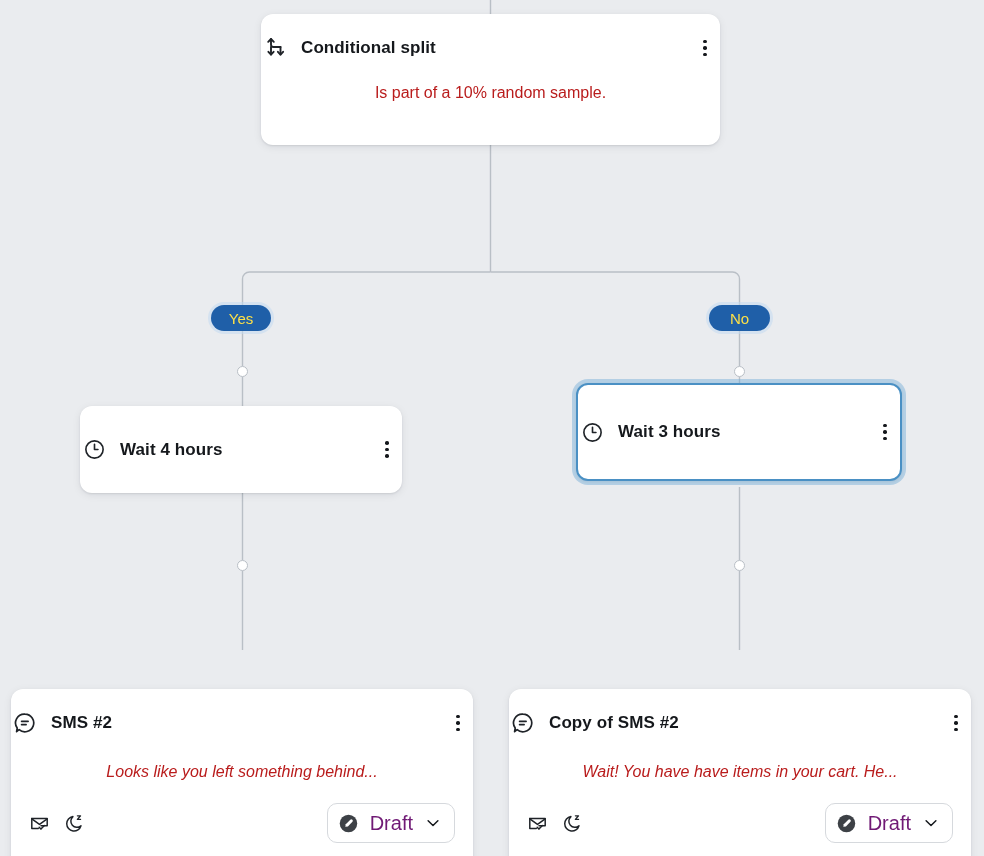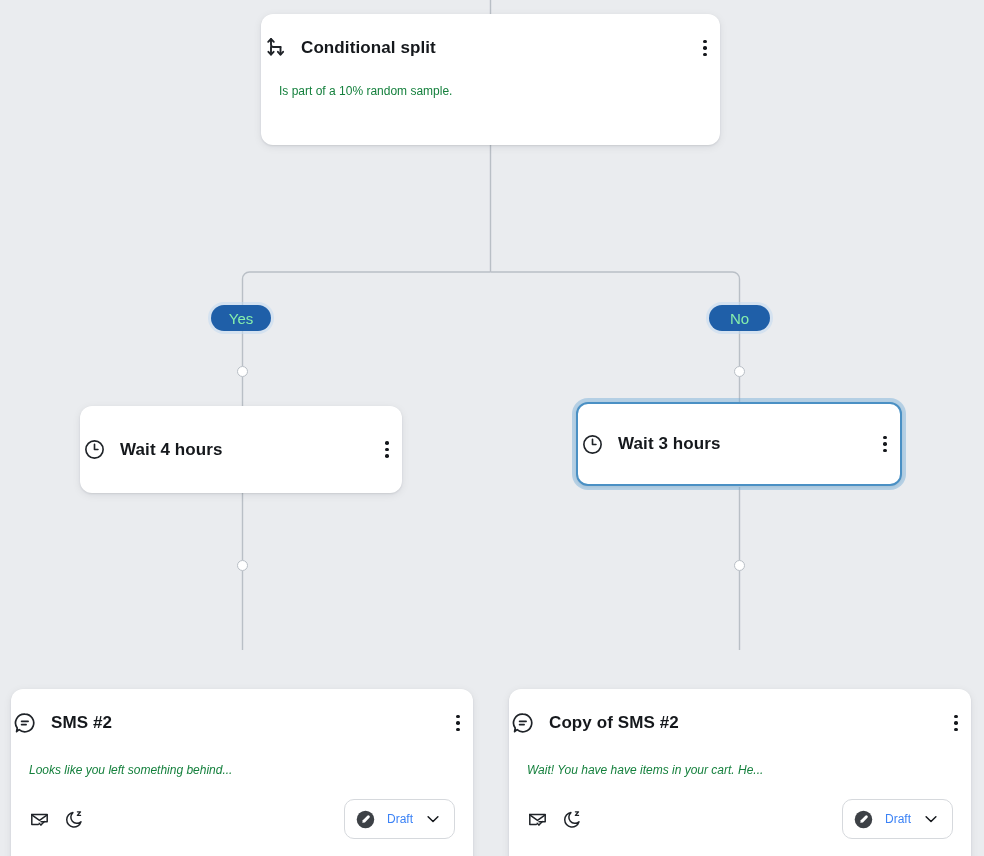--- a/index.html
+++ b/index.html
@@ -87,45 +87,46 @@
   .kebab i {
     display: block;
     width: 3.5px;
     height: 3.5px;
     border-radius: 50%;
     background: #15181c;
   }
 
   .node-body {
     padding: 0 18px 0 18px;
-    font-size: 12px;
-    color: #15803d;
+    font-size: 16px;
+    color: #b91c1c;
     white-space: nowrap;
     overflow: hidden;
     text-overflow: ellipsis;
+    text-align: center;
   }
 
   
   #node-split {
     left: 261px;
     top: 14px;
     width: 459px;
     height: 131px;
   }
   #node-split .node-head { height: 60px; padding-top: 8px; }
   #node-split .node-body { margin-top: 10px; }
 
   
   .node-wait {
     width: 322px;
     height: 87px;
   }
   .node-wait .node-head { height: 100%; }
   #node-wait-left  { left: 80px;  top: 406px; }
-  #node-wait-right { left: 576px; top: 402px; width: 326px; height: 84px; }
+  #node-wait-right { left: 576px; top: 383px; width: 326px; height: 98px; }
 
   
   .node-sms {
     width: 462px;
     height: 185px;
     margin-top: 39px;
   }
   #node-sms-left  { left: 11px;  top: 650px; }
   #node-sms-right { left: 509px; top: 650px; }
   .node-sms .node-head { height: 62px; padding-top: 6px; }
@@ -158,33 +159,33 @@
     height: 40px;
     padding: 0 12px 0 10px;
     border: 1px solid #d6d9dd;
     border-radius: 10px;
     background: #fff;
     box-sizing: border-box;
     cursor: pointer;
   }
   .status-pill .st-icon { width: 21px; height: 21px; display: block; }
   .status-pill .st-label {
-    font-size: 12px;
-    color: #3b82f6;
+    font-size: 20px;
+    color: #701a75;
   }
   .status-pill .st-chev { width: 18px; height: 18px; display: block; color: #15181c; }
 
   
   .branch-label {
     position: absolute;
     height: 26px;
     padding: 0 14px;
     border-radius: 13px;
     background: #1f5fa8;
-    color: #86efac;
+    color: #fde047;
     font-size: 15px;
     font-weight: 500;
     display: flex;
     align-items: center;
     justify-content: center;
     box-shadow: 0 0 0 3px rgba(195,219,240,.55);
     cursor: pointer;
     box-sizing: border-box;
   }
   #label-yes { left: 211px; top: 305px; width: 60px; }

